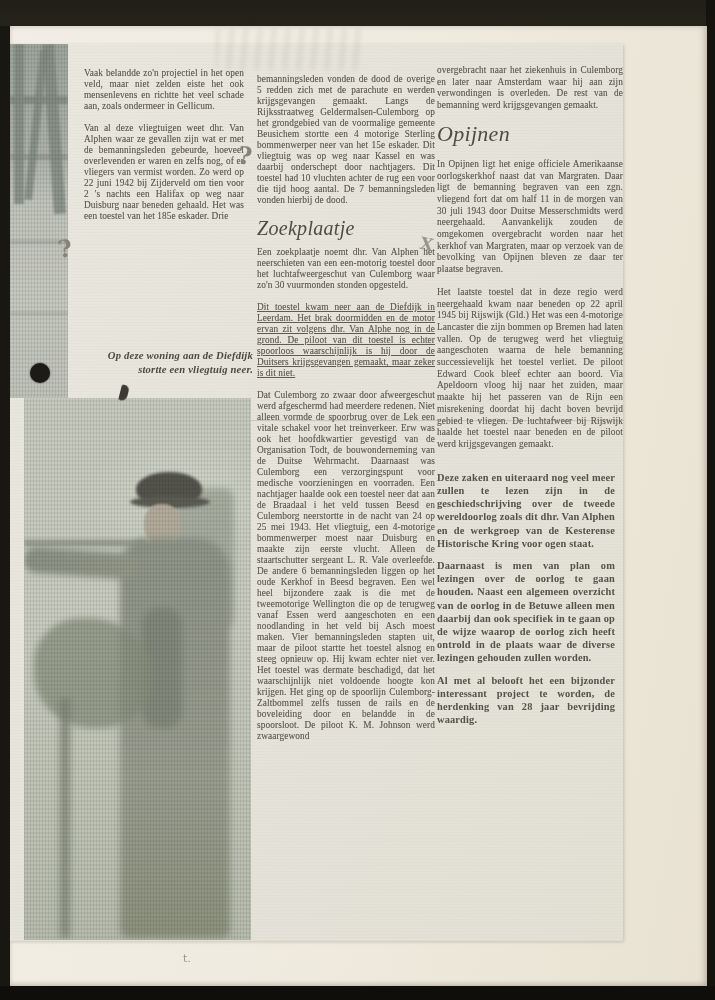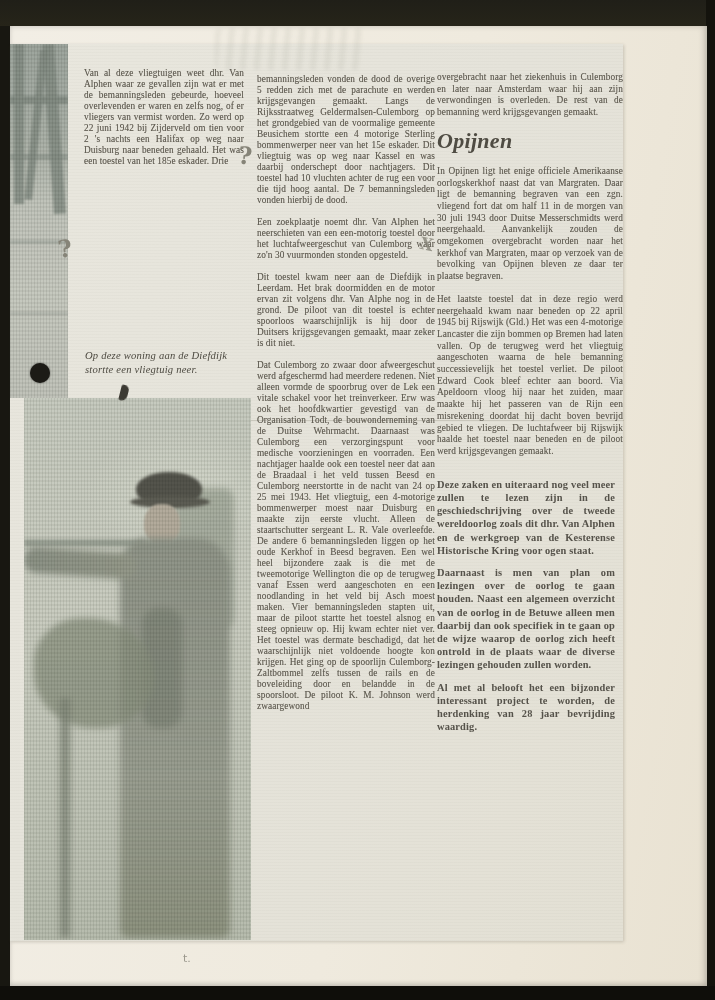--- a/index.html
+++ b/index.html
@@ -54,26 +54,26 @@
 
   
   .col{color:#605c52;}
   .para{
     font-size:9.3px;line-height:11px;text-align:justify;
     margin:0 0 11px 0;letter-spacing:.1px;
     text-shadow:0 0 .4px rgba(96,92,82,.5);
   }
   .col3 .para{line-height:11.7px;}
   .headline{
-    font-style:italic;font-weight:bold;color:#4f4c43;
+    font-style:italic;font-weight:normal;color:#4f4c43;
     font-size:20px;line-height:22px;margin:3px 0 8px 0;letter-spacing:.3px;
   }
   .caption{
-    font-weight:normal;font-style:italic;font-size:10.6px;line-height:13.5px;
-    color:#4c4940;letter-spacing:.2px;
+    font-weight:bold;font-style:italic;font-size:10.6px;line-height:13.5px;
+    color:#4c4940;letter-spacing:.2px;text-align:right;
   }
   .bold-para{
     font-weight:bold;font-size:10.4px;line-height:13.2px;text-align:justify;
     color:#55524a;margin:0 8px 9px 0;letter-spacing:.15px;
   }
   .mark{
     font-family:"DejaVu Serif", serif;color:#868478;font-weight:bold;
   }
   .stamp-smudge{
     left:215px;top:28px;width:150px;height:42px;border-radius:6px;
@@ -127,33 +127,35 @@
   <div class="shape" style="left:0px;top:152px;width:112px;height:26px;background:linear-gradient(90deg,#8b9185,#949889);border-radius:12px;transform:rotate(4deg);"></div>
   <div class="shape" style="left:118px;top:210px;width:40px;height:120px;background:#777d70;opacity:.6;border-radius:16px;"></div>
   <div class="shape" style="left:10px;top:220px;width:120px;height:110px;background:#878e7c;opacity:.75;border-radius:40% 55% 45% 50%;"></div>
   <div class="shape" style="left:36px;top:300px;width:10px;height:240px;background:#7e8476;opacity:.8;"></div>
   <div class="grain"></div>
 </div>
 
 <div class="abs caption-pointer"></div>
 
 <div class="abs col" style="left:84px;top:68px;width:160px;">
+  <p class="para">Vaak belandde zo'n projectiel in het open veld, maar niet zelden eiste het ook mensenlevens en richtte het veel schade aan, zoals ondermeer in Gellicum.</p>
   <p class="para">Van al deze vliegtuigen weet dhr. Van Alphen waar ze gevallen zijn wat er met de bemanningsleden gebeurde, hoeveel overlevenden er waren en zelfs nog, of er vliegers van vermist worden. Zo werd op 22 juni 1942 bij Zijderveld om tien voor 2 's nachts een Halifax op weg naar Duisburg naar beneden gehaald. Het was een toestel van het 185e eskader. Drie</p>
 </div>
 
 <div class="abs caption" style="left:85px;top:349px;width:168px;">Op deze woning aan de Diefdijk stortte een vliegtuig neer.</div>
 
 <div class="abs col" style="left:257px;top:74px;width:178px;">
   <p class="para">bemanningsleden vonden de dood de overige 5 redden zich met de parachute en werden krijgsgevangen gemaakt. Langs de Rijksstraatweg Geldermalsen-Culemborg op het grondgebied van de voormalige gemeente Beusichem stortte een 4 motorige Sterling bommenwerper neer van het 15e eskader. Dit vliegtuig was op weg naar Kassel en was daarbij onderschept door nachtjagers. Dit toestel had 10 vluchten achter de rug een voor die tijd hoog aantal. De 7 bemanningsleden vonden hierbij de dood.</p>
+  <div class="headline">Zoekplaatje</div>
   <p class="para">Een zoekplaatje noemt dhr. Van Alphen het neerschieten van een een-motorig toestel door het luchtafweergeschut van Culemborg waar zo'n 30 vuurmonden stonden opgesteld.</p>
-  <p class="para" style="">Dit toestel kwam neer aan de Diefdijk in Leerdam. Het brak doormidden en de motor ervan zit volgens dhr. Van Alphe nog in de grond. De piloot van dit toestel is echter spoorloos waarschijnlijk is hij door de Duitsers krijgsgevangen gemaakt, maar zeker is dit niet.</p>
+  <p class="para" style="text-decoration:underline;">Dit toestel kwam neer aan de Diefdijk in Leerdam. Het brak doormidden en de motor ervan zit volgens dhr. Van Alphe nog in de grond. De piloot van dit toestel is echter spoorloos waarschijnlijk is hij door de Duitsers krijgsgevangen gemaakt, maar zeker is dit niet.</p>
   <p class="para" style="margin-top:7px;">Dat Culemborg zo zwaar door afweergeschut werd afgeschermd had meerdere redenen. Niet alleen vormde de spoorbrug over de Lek een vitale schakel voor het treinverkeer. Erw was ook het hoofdkwartier gevestigd van de Organisation Todt, de bouwonderneming van de Duitse Wehrmacht. Daarnaast was Culemborg een verzorgingspunt voor medische voorzieningen en voorraden. Een nachtjager haalde ook een toestel neer dat aan de Braadaal i het veld tussen Beesd en Culemborg neerstortte in de nacht van 24 op 25 mei 1943. Het vliegtuig, een 4-motorige bommenwerper moest naar Duisburg en maakte zijn eerste vlucht. Alleen de staartschutter sergeant L. R. Vale overleefde. De andere 6 bemanningsleden liggen op het oude Kerkhof in Beesd begraven. Een wel heel bijzondere zaak is die met de tweemotorige Wellington die op de terugweg vanaf Essen werd aangeschoten en een noodlanding in het veld bij Asch moest maken. Vier bemanningsleden stapten uit, maar de piloot startte het toestel alsnog en steeg opnieuw op. Hij kwam echter niet ver. Het toestel was dermate beschadigd, dat het waarschijnlijk niet voldoende hoogte kon krijgen. Het ging op de spoorlijn Culemborg-Zaltbommel zelfs tussen de rails en de boveleiding door en belandde in de spoorsloot. De piloot K. M. Johnson werd zwaargewond</p>
 </div>
 
-<div class="abs col col3" style="left:437px;top:72px;width:186px;">
+<div class="abs col col3" style="left:437px;top:65px;width:186px;">
   <p class="para">overgebracht naar het ziekenhuis in Culemborg en later naar Amsterdam waar hij aan zijn verwondingen is overleden. De rest van de bemanning werd krijgsgevangen gemaakt.</p>
   <div class="headline" style="font-size:22px;margin:10px 0 14px 0;">Opijnen</div>
   <p class="para">In Opijnen ligt het enige officiele Amerikaanse oorlogskerkhof naast dat van Margraten. Daar ligt de bemanning begraven van een zgn. vliegend fort dat om half 11 in de morgen van 30 juli 1943 door Duitse Messerschmidts werd neergehaald. Aanvankelijk zouden de omgekomen overgebracht worden naar het kerkhof van Margraten, maar op verzoek van de bevolking van Opijnen bleven ze daar ter plaatse begraven.</p>
   <p class="para" style="margin-top:9px;margin-bottom:20px;">Het laatste toestel dat in deze regio werd neergehaald kwam naar beneden op 22 april 1945 bij Rijswijk (Gld.) Het was een 4-motorige Lancaster die zijn bommen op Bremen had laten vallen. Op de terugweg werd het vliegtuig aangeschoten waarna de hele bemanning successievelijk het toestel verliet. De piloot Edward Cook bleef echter aan boord. Via Apeldoorn vloog hij naar het zuiden, maar maakte hij het passeren van de Rijn een misrekening doordat hij dacht boven bevrijd gebied te vliegen. De luchtafweer bij Rijswijk haalde het toestel naar beneden en de piloot werd krijgsgevangen gemaakt.</p>
   <p class="bold-para">Deze zaken en uiteraard nog veel meer zullen te lezen zijn in de geschiedschrijving over de tweede wereldoorlog zoals dit dhr. Van Alphen en de werkgroep van de Kesterense Historische Kring voor ogen staat.</p>
   <p class="bold-para">Daarnaast is men van plan om lezingen over de oorlog te gaan houden. Naast een algemeen overzicht van de oorlog in de Betuwe alleen men daarbij dan ook specifiek in te gaan op de wijze waarop de oorlog zich heeft ontrold in de plaats waar de diverse lezingen gehouden zullen worden.</p>
   <p class="bold-para">Al met al belooft het een bijzonder interessant project te worden, de herdenking van 28 jaar bevrijding waardig.</p>
 </div>
 
 <div class="abs mark" style="left:238px;top:141px;font-size:24px;transform:rotate(6deg);">?</div>

